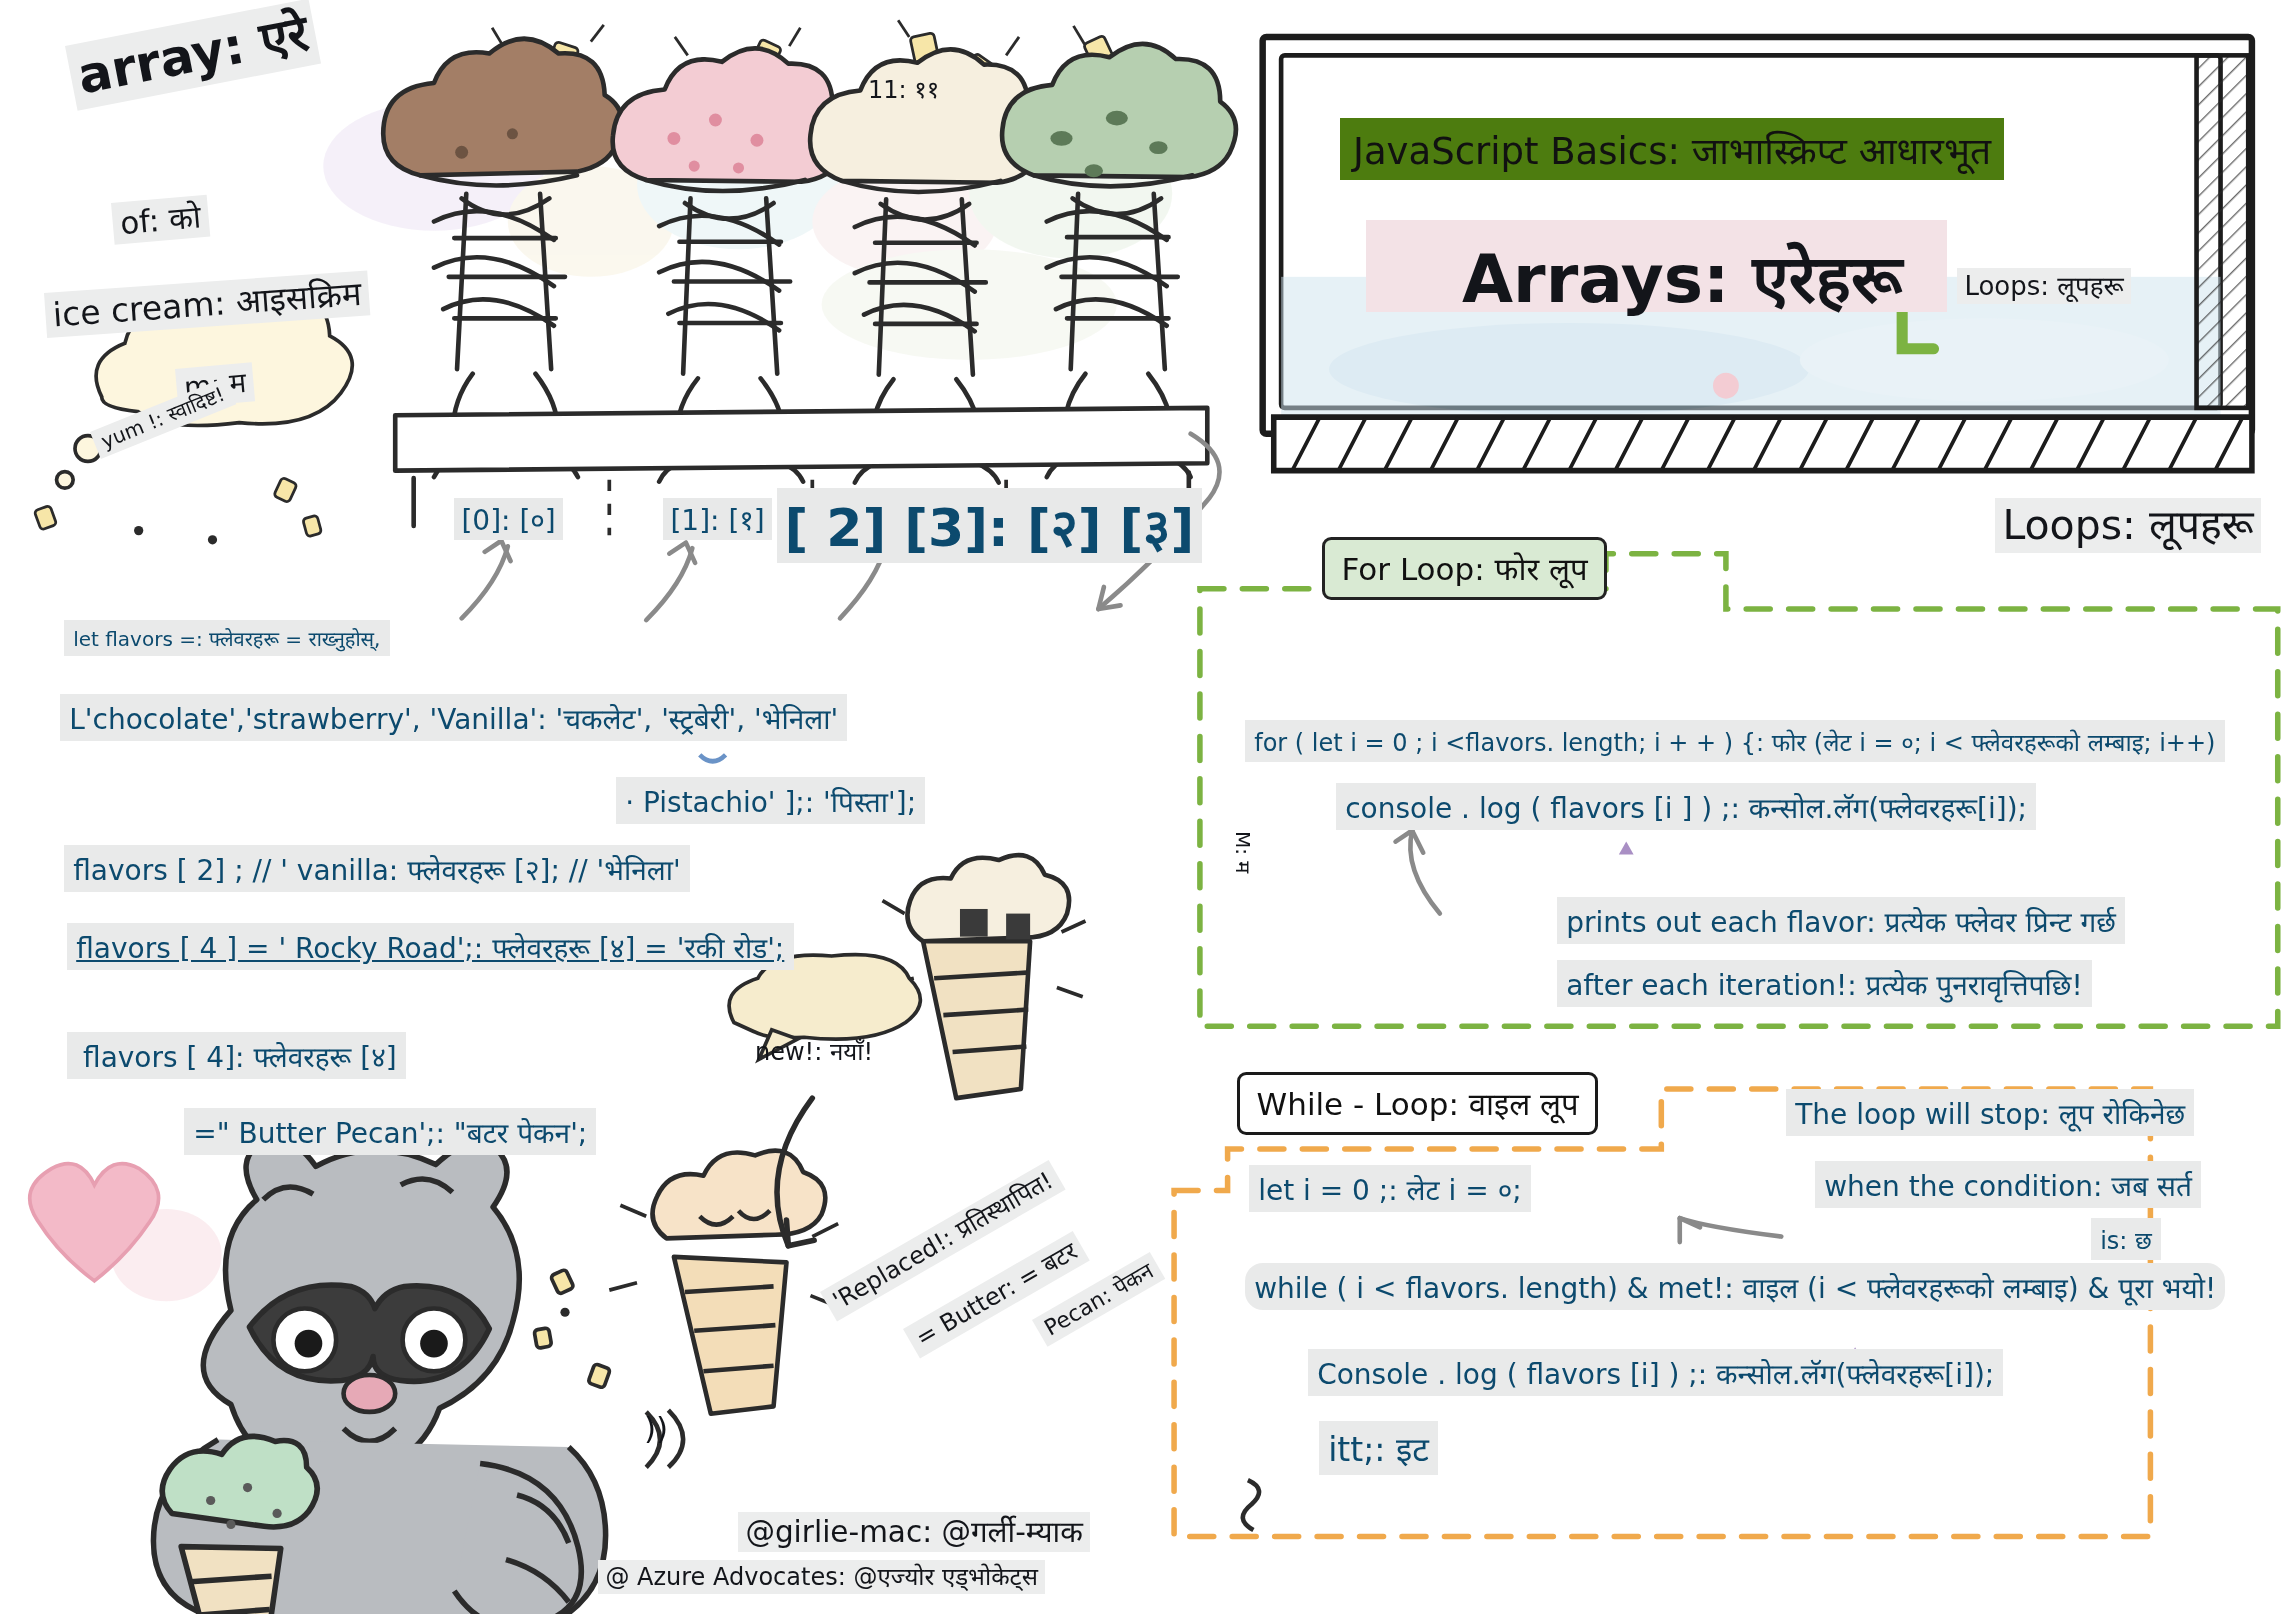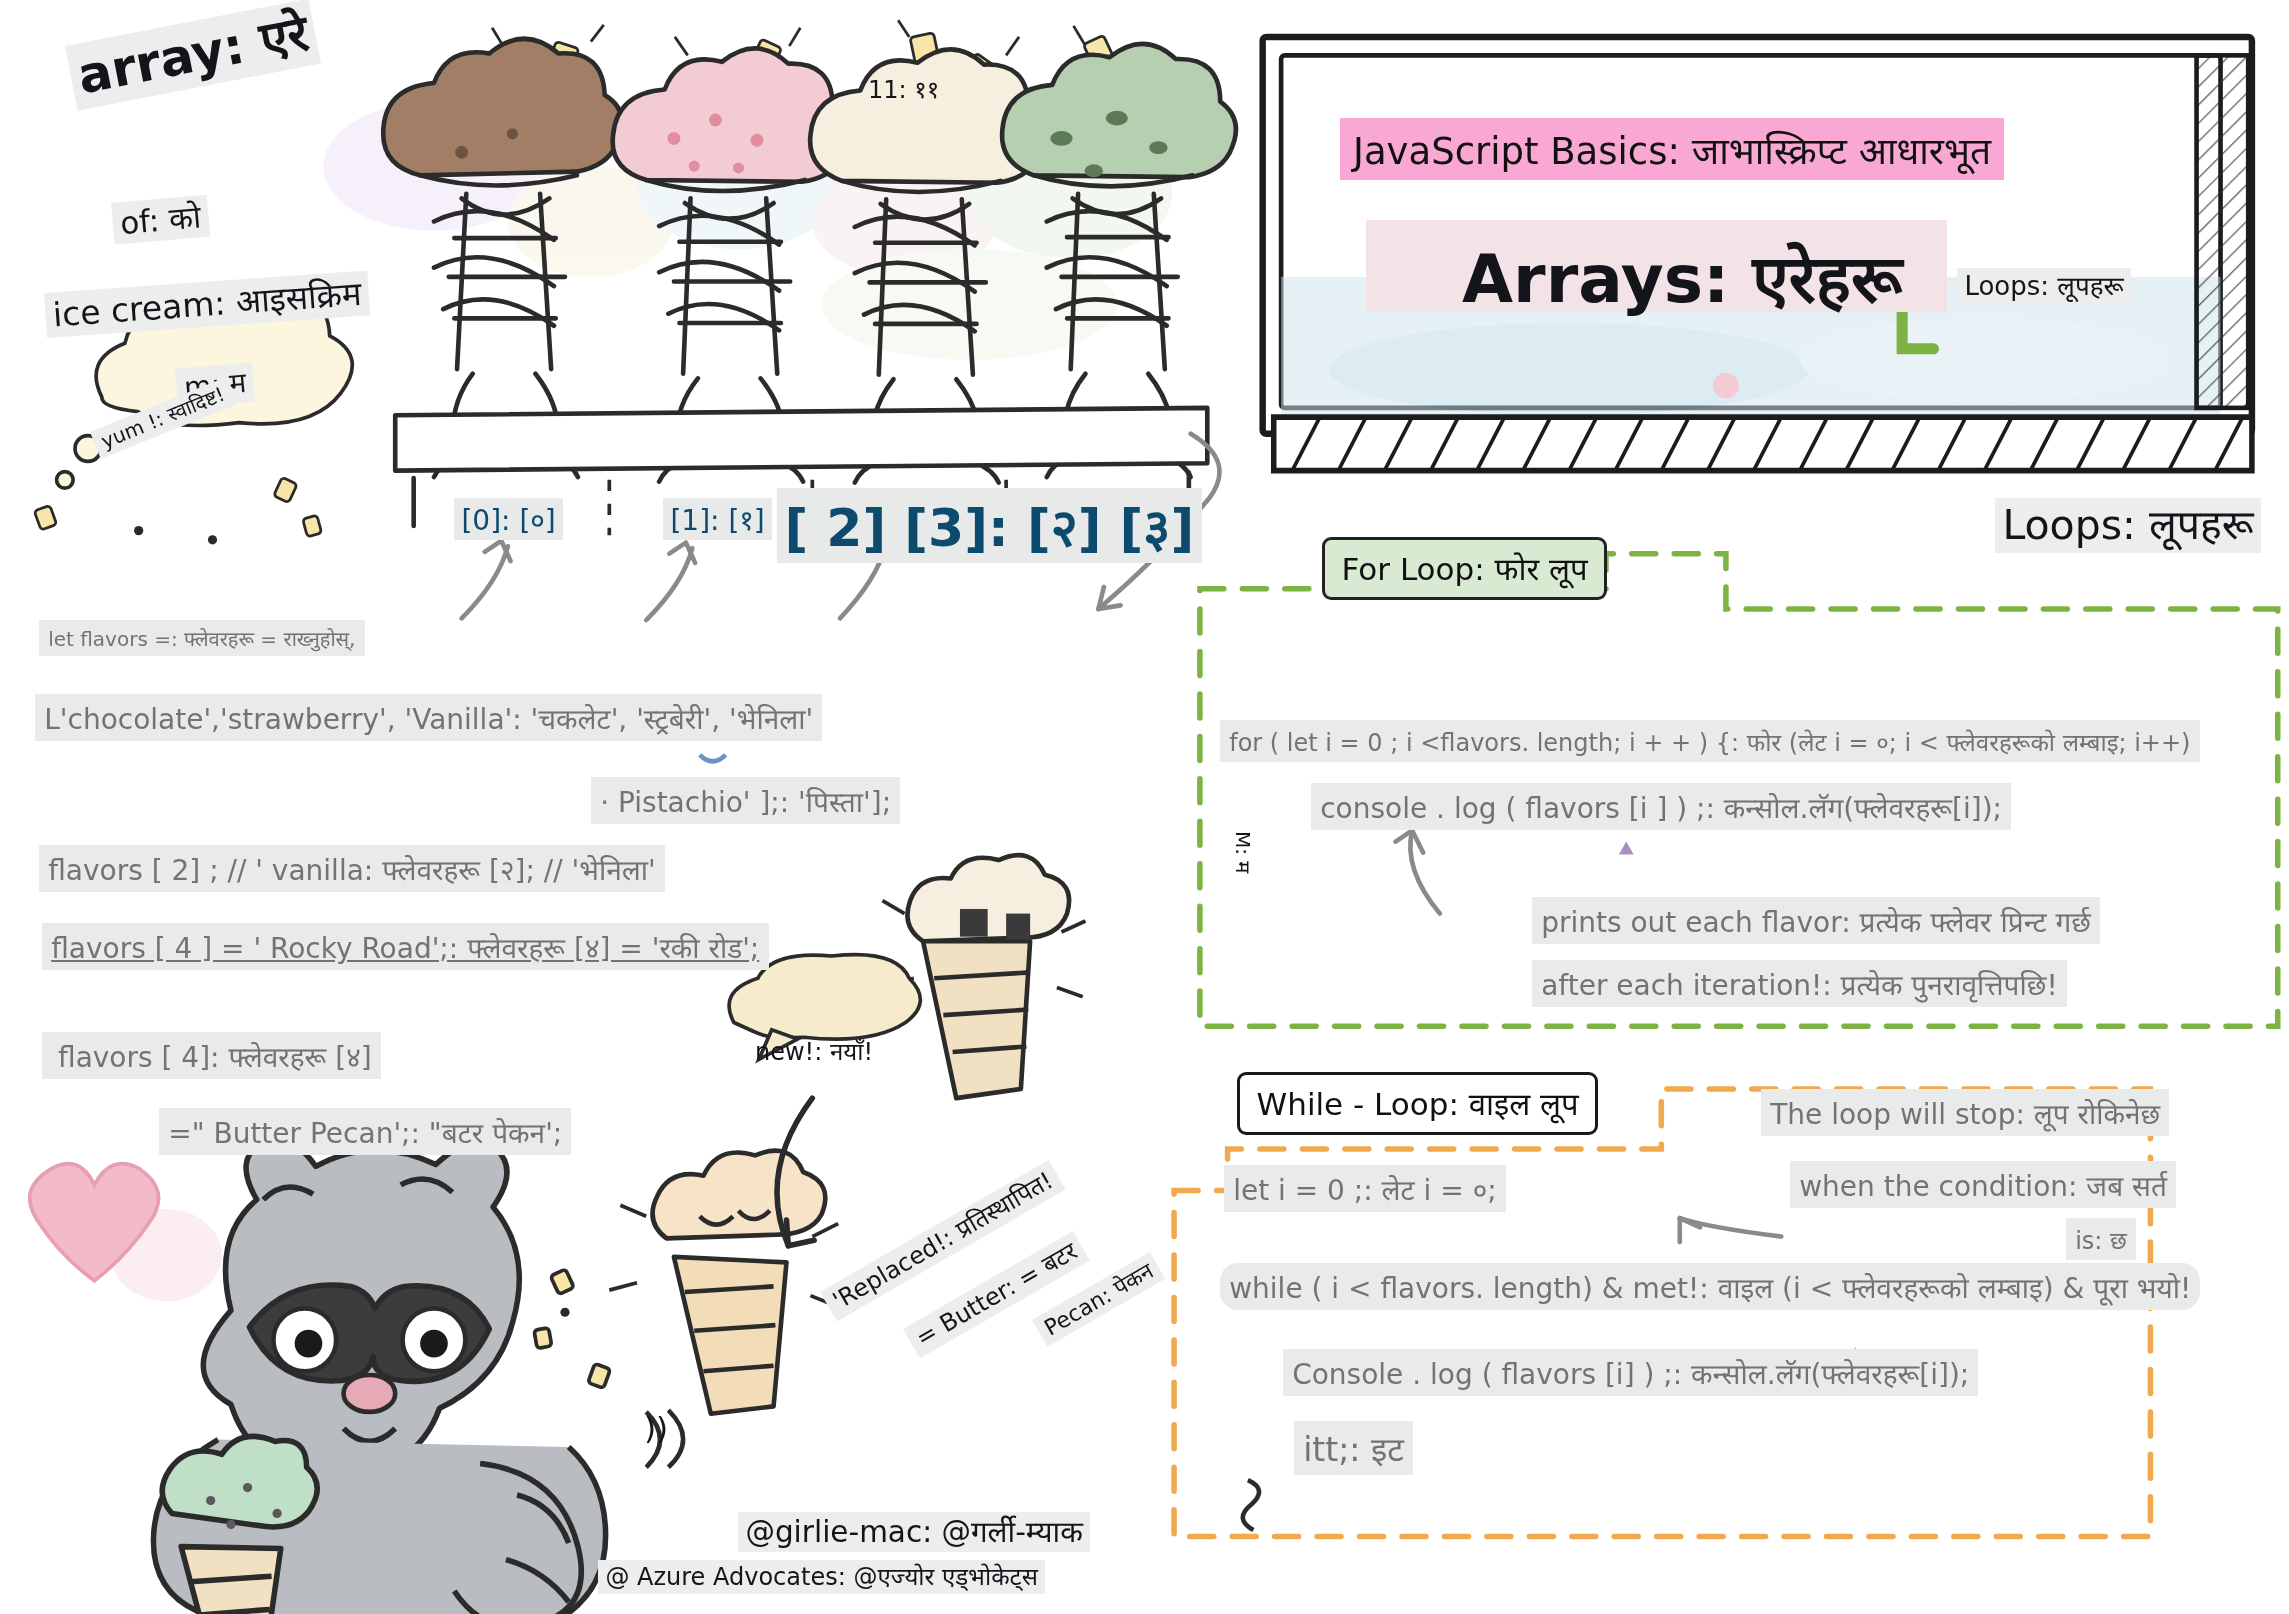--- a/index.html
+++ b/index.html
@@ -38,33 +38,34 @@
   }
   .rot-2 { transform: rotate(-5deg); transform-origin: left top; }
   .rot-3 { transform: rotate(-4deg); transform-origin: left top; }
   .rot-4 { transform: rotate(-11deg); transform-origin: left top; }
   .rot-5 { transform: rotate(-22deg); transform-origin: left top; }
   .rot-6 { transform: rotate(-30deg); transform-origin: left top; }
   .rot-8 { transform: rotate(90deg); transform-origin: left top; }
   .big { font-size: 50px; font-weight: 700; }
   .title-chip {
     position: absolute;
-    background: #f9a8d4;
+    background: #4d7c0f;
     color: #111;
     font-size: 37px;
     padding: 5.5px 13px;
     white-space: nowrap;
   }
   .code {
     position: absolute;
     background: #e9eaea;
-    color: #737373;
+    color: #0c4a6e;
     font-size: 24px;
     padding: 4.6px 9.2px;
     white-space: nowrap;
+    margin-left: 25px;
   }
   .code.lg { font-size: 28px; }
   .idx {
     position: absolute;
     background: #e8e9e9;
     color: #0c4a6e;
     padding: 1.8px 7.4px;
     font-size: 28px;
     white-space: nowrap;
   }

